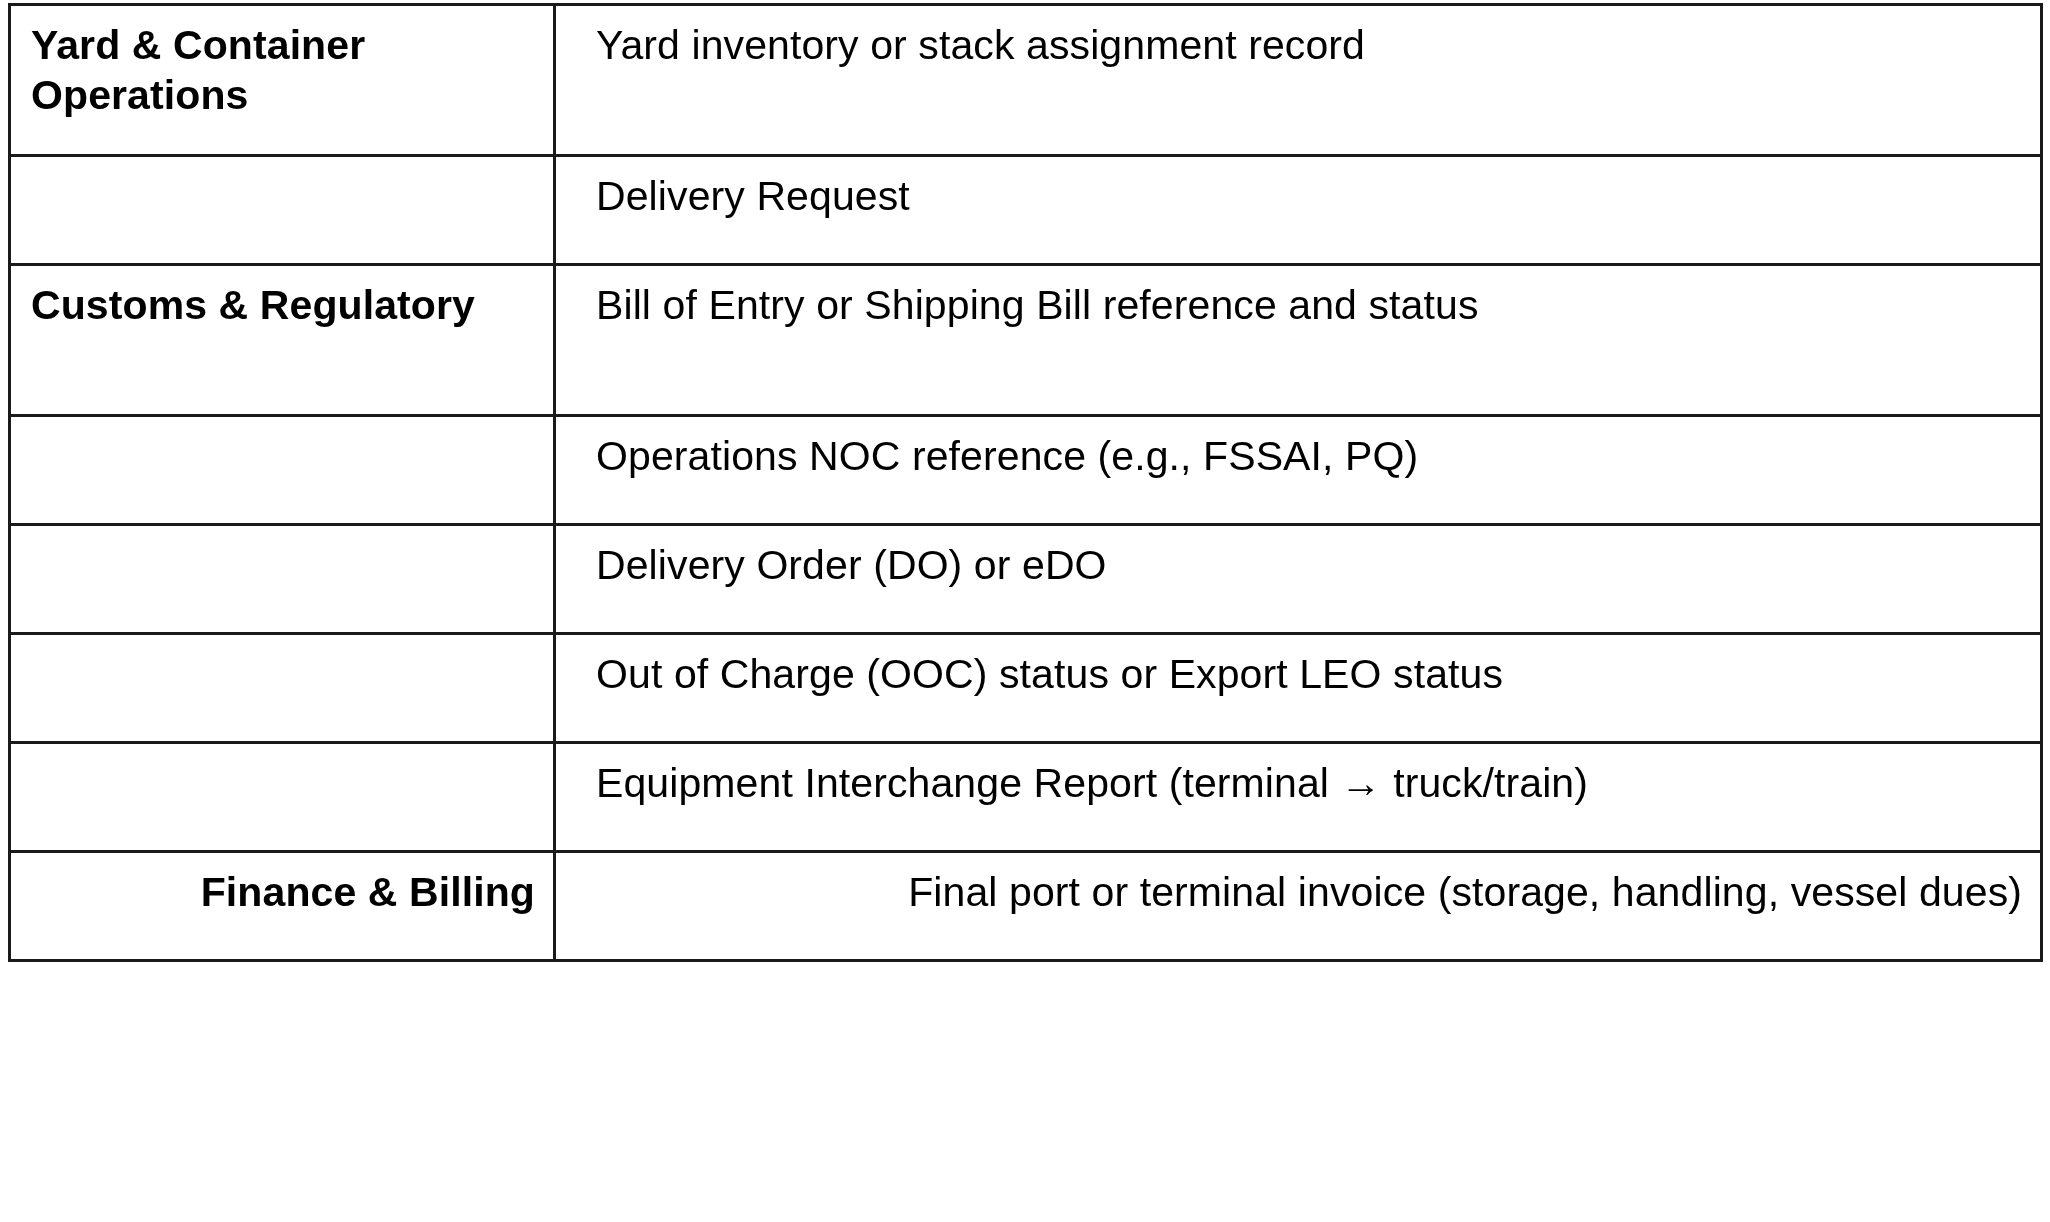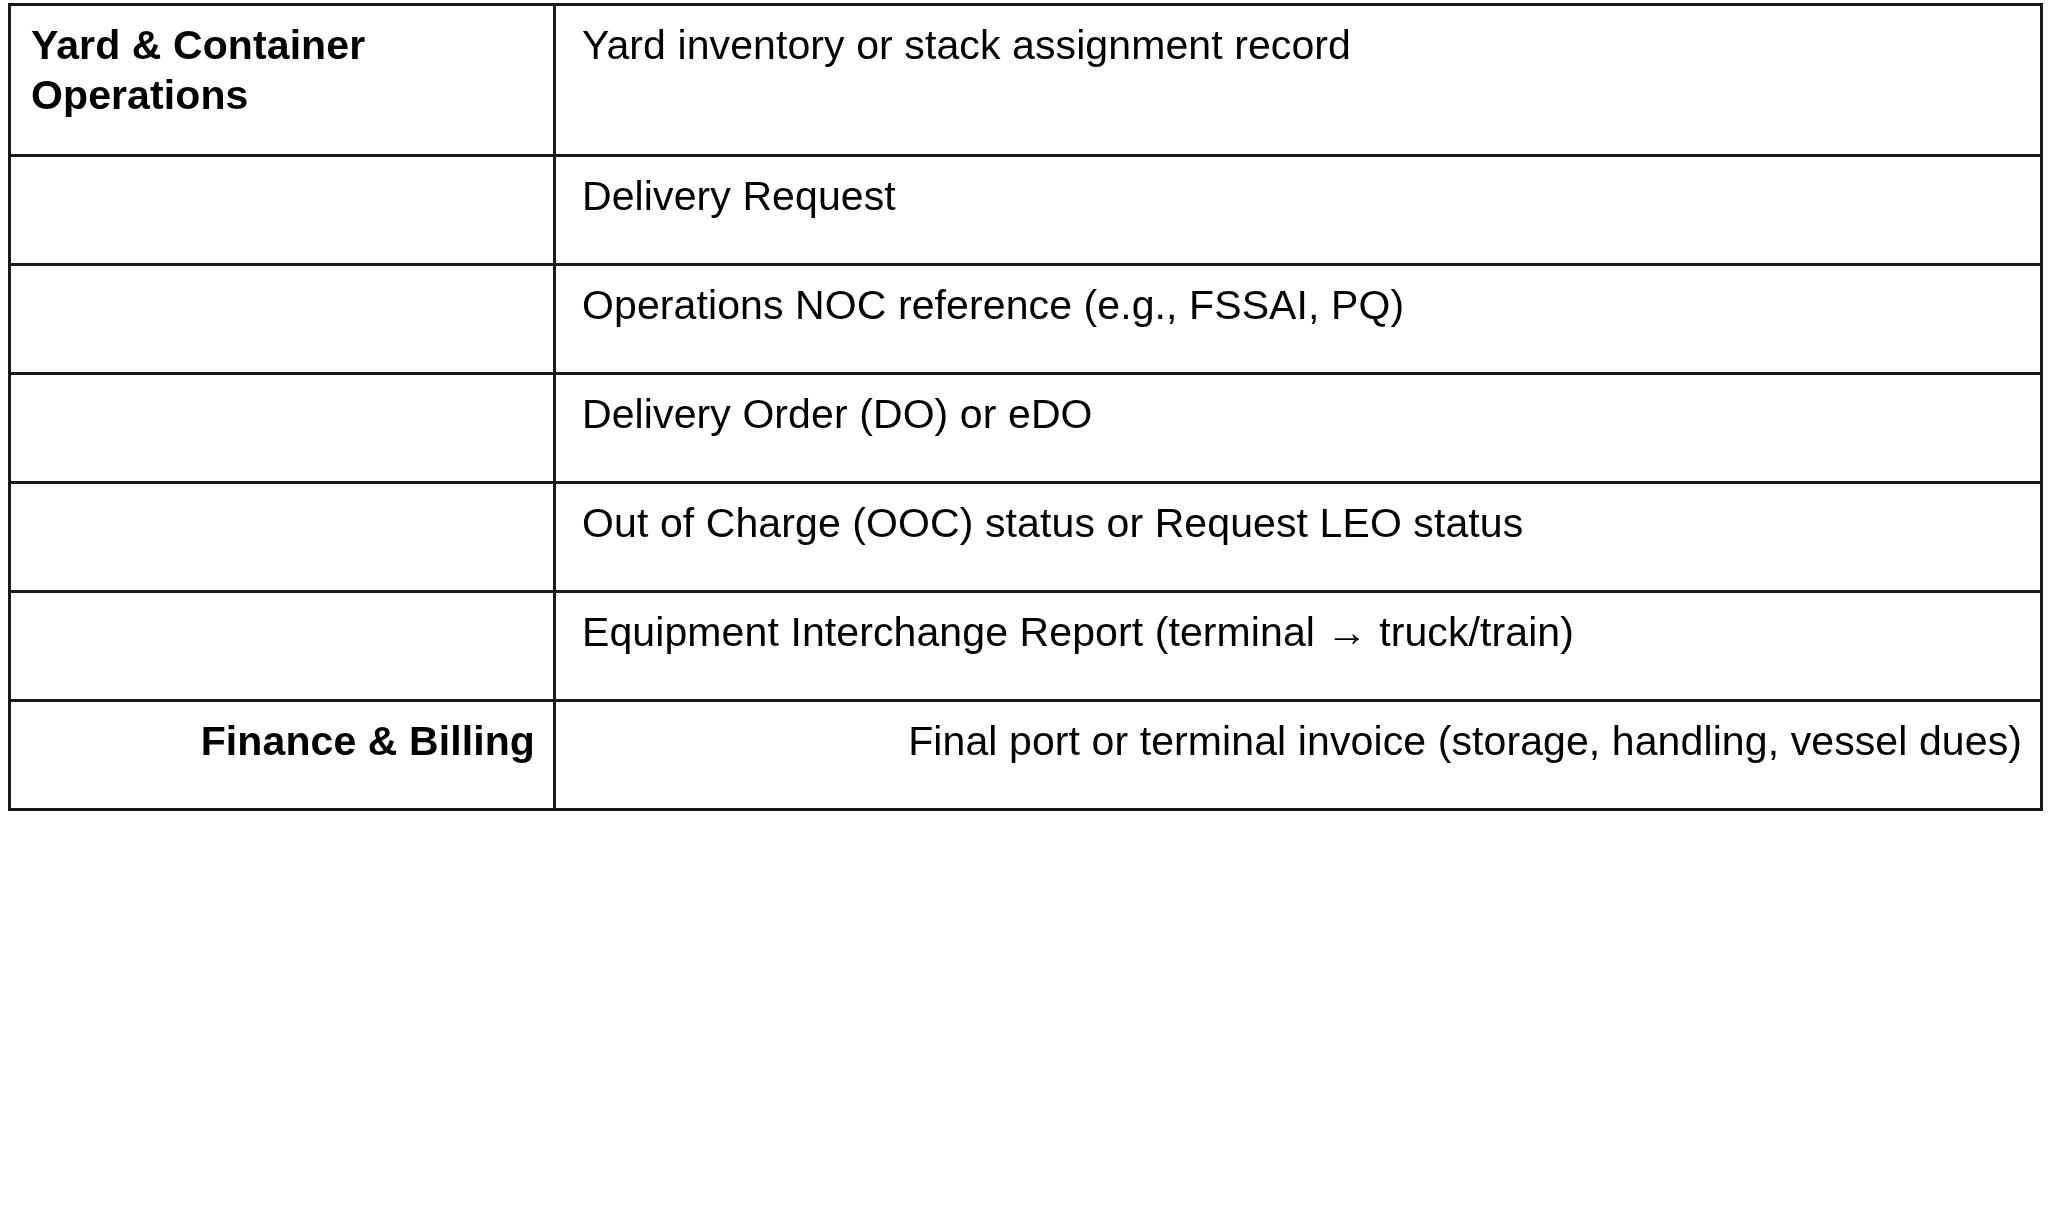--- a/index.html
+++ b/index.html
@@ -37,21 +37,21 @@
     background: #ffffff;
   }
 
   .doc-table td.cat {
     font-weight: bold;
     padding-left: 20px;
   }
 
   .doc-table td.doc {
     font-weight: normal;
-    padding-left: 26px;
+    padding-left: 40px;
   }
 
   
   tr.h-tall  td { height: 120px; }
   tr.h-short td { height: 78px; }
   tr.h-mid   td { height: 78px; }
   tr.h-last  td { height: 78px; text-align: right; }
 
   .cell-text {
     display: block;
@@ -76,20 +76,28 @@
         </td>
       </tr>
       <tr class="h-short">
         <td class="cat">
           <span class="cell-text"></span>
         </td>
         <td class="doc">
           <span class="cell-text">Delivery Request</span>
         </td>
       </tr>
+      <tr class="h-tall">
+        <td class="cat">
+          <span class="cell-text">Customs &amp; Regulatory</span>
+        </td>
+        <td class="doc">
+          <span class="cell-text">Bill of Entry or Shipping Bill reference and status</span>
+        </td>
+      </tr>
       <tr class="h-mid">
         <td class="cat">
           <span class="cell-text"></span>
         </td>
         <td class="doc">
           <span class="cell-text">Operations NOC reference (e.g., FSSAI, PQ)</span>
         </td>
       </tr>
       <tr class="h-mid">
         <td class="cat">
@@ -97,21 +105,21 @@
         </td>
         <td class="doc">
           <span class="cell-text">Delivery Order (DO) or eDO</span>
         </td>
       </tr>
       <tr class="h-mid">
         <td class="cat">
           <span class="cell-text"></span>
         </td>
         <td class="doc">
-          <span class="cell-text">Out of Charge (OOC) status or Request LEO status</span>
+          <span class="cell-text">Out of Charge (OOC) status or Export LEO status</span>
         </td>
       </tr>
       <tr class="h-short">
         <td class="cat">
           <span class="cell-text"></span>
         </td>
         <td class="doc">
           <span class="cell-text">Equipment Interchange Report (terminal → truck/train)</span>
         </td>
       </tr>

